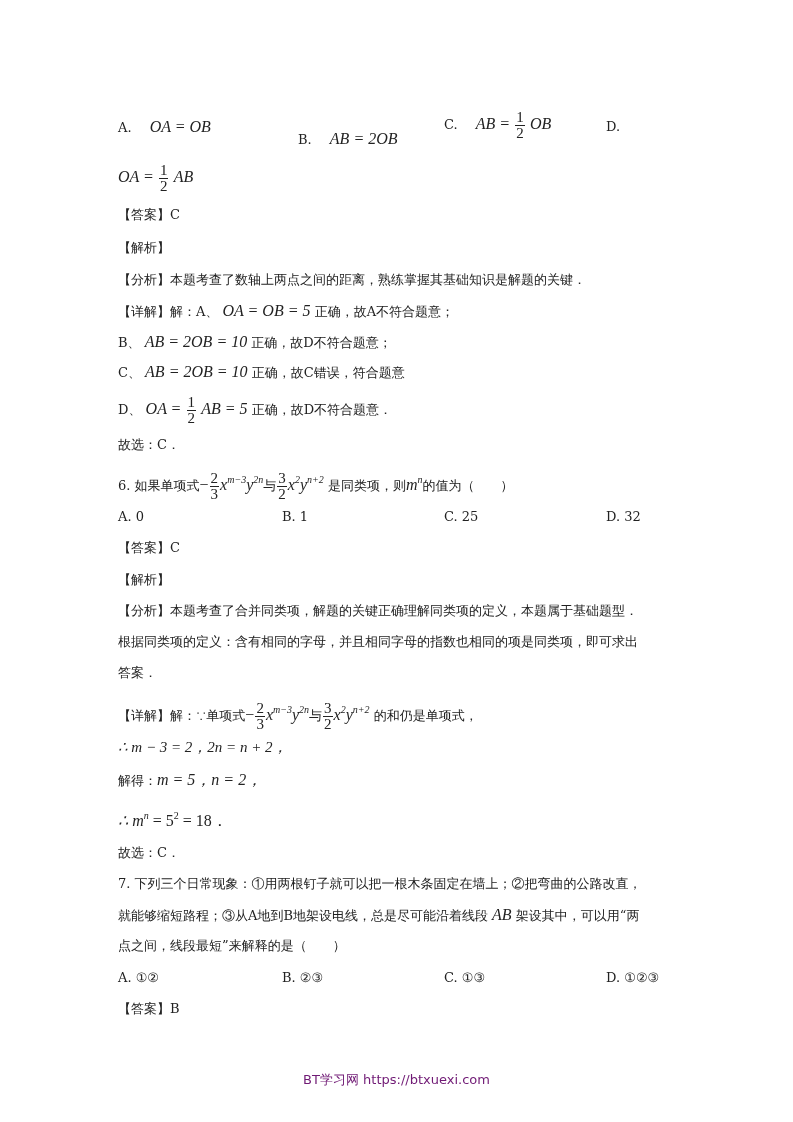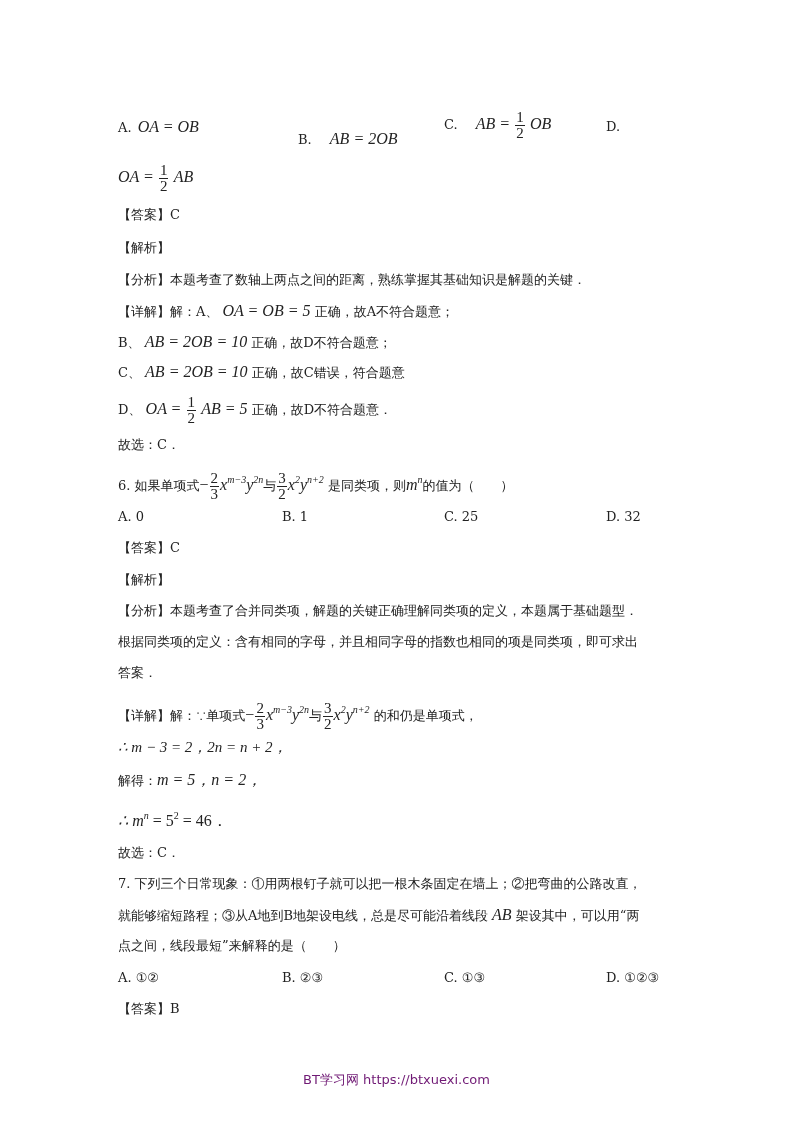--- a/index.html
+++ b/index.html
@@ -17,21 +17,21 @@
   .frac .n { border-bottom: 1px solid #222; padding: 0 1px; }
   sup { font-size: 10px; font-family: "Liberation Serif", serif; font-style: italic; vertical-align: 7px; }
   .footer { position: absolute; top: 1071px; left: 0; width: 793px; text-align: center;
             font-family: "DejaVu Sans", sans-serif; font-size: 13px; color: #701a75; }
 </style>
 </head>
 <body>
 
 <div class="opt" style="top:117px;left:118px;">
   <span>A.</span>
-  <span class="math" style="margin-left:2px">OA = OB</span>
+  <span class="math" style="margin-left:14px">OA = OB</span>
 </div>
 <div class="opt" style="top:129px;left:282px;margin-left:16px;">
   <span>B.</span>
   <span class="math" style="margin-left:14px">AB = 2OB</span>
 </div>
 <div class="opt" style="top:110px;left:444px;">
   <span>C.</span>
   <span class="math" style="margin-left:14px">AB =</span>
   <span class="frac">
       <span class="n">1</span>
@@ -110,21 +110,21 @@
       <span class="n">3</span>
       <span>2</span>
     </span><span class="math">x</span><sup>2</sup><span class="math">y</span><sup>n+2</sup>
   <span>的和仍是单项式，</span>
 </div>
 <div class="line math" style="top:737px;font-size:15px;">∴ m − 3 = 2，2n = n + 2，</div>
 <div class="line" style="top:770px;">
   <span>解得：</span><span class="math">m = 5，n = 2，</span>
 </div>
 <div class="line" style="top:806px;">
-  <span class="math">∴ m</span><sup>n</sup><span class="num"> = 5</span><sup style="font-style:normal">2</sup><span class="num"> = 46．</span>
+  <span class="math">∴ m</span><sup>n</sup><span class="num"> = 5</span><sup style="font-style:normal">2</sup><span class="num"> = 18．</span>
 </div>
 <div class="line" style="top:843px;">故选：C．</div>
 
 <div class="line" style="top:874px;">7.  下列三个日常现象：①用两根钉子就可以把一根木条固定在墙上；②把弯曲的公路改直，</div>
 <div class="line" style="top:905px;">
   <span>就能够缩短路程；③从A地到B地架设电线，总是尽可能沿着线段</span>
   <span class="math">AB</span>
   <span>架设其中，可以用“两</span>
 </div>
 <div class="line" style="top:936px;">点之间，线段最短”来解释的是（　　）</div>

